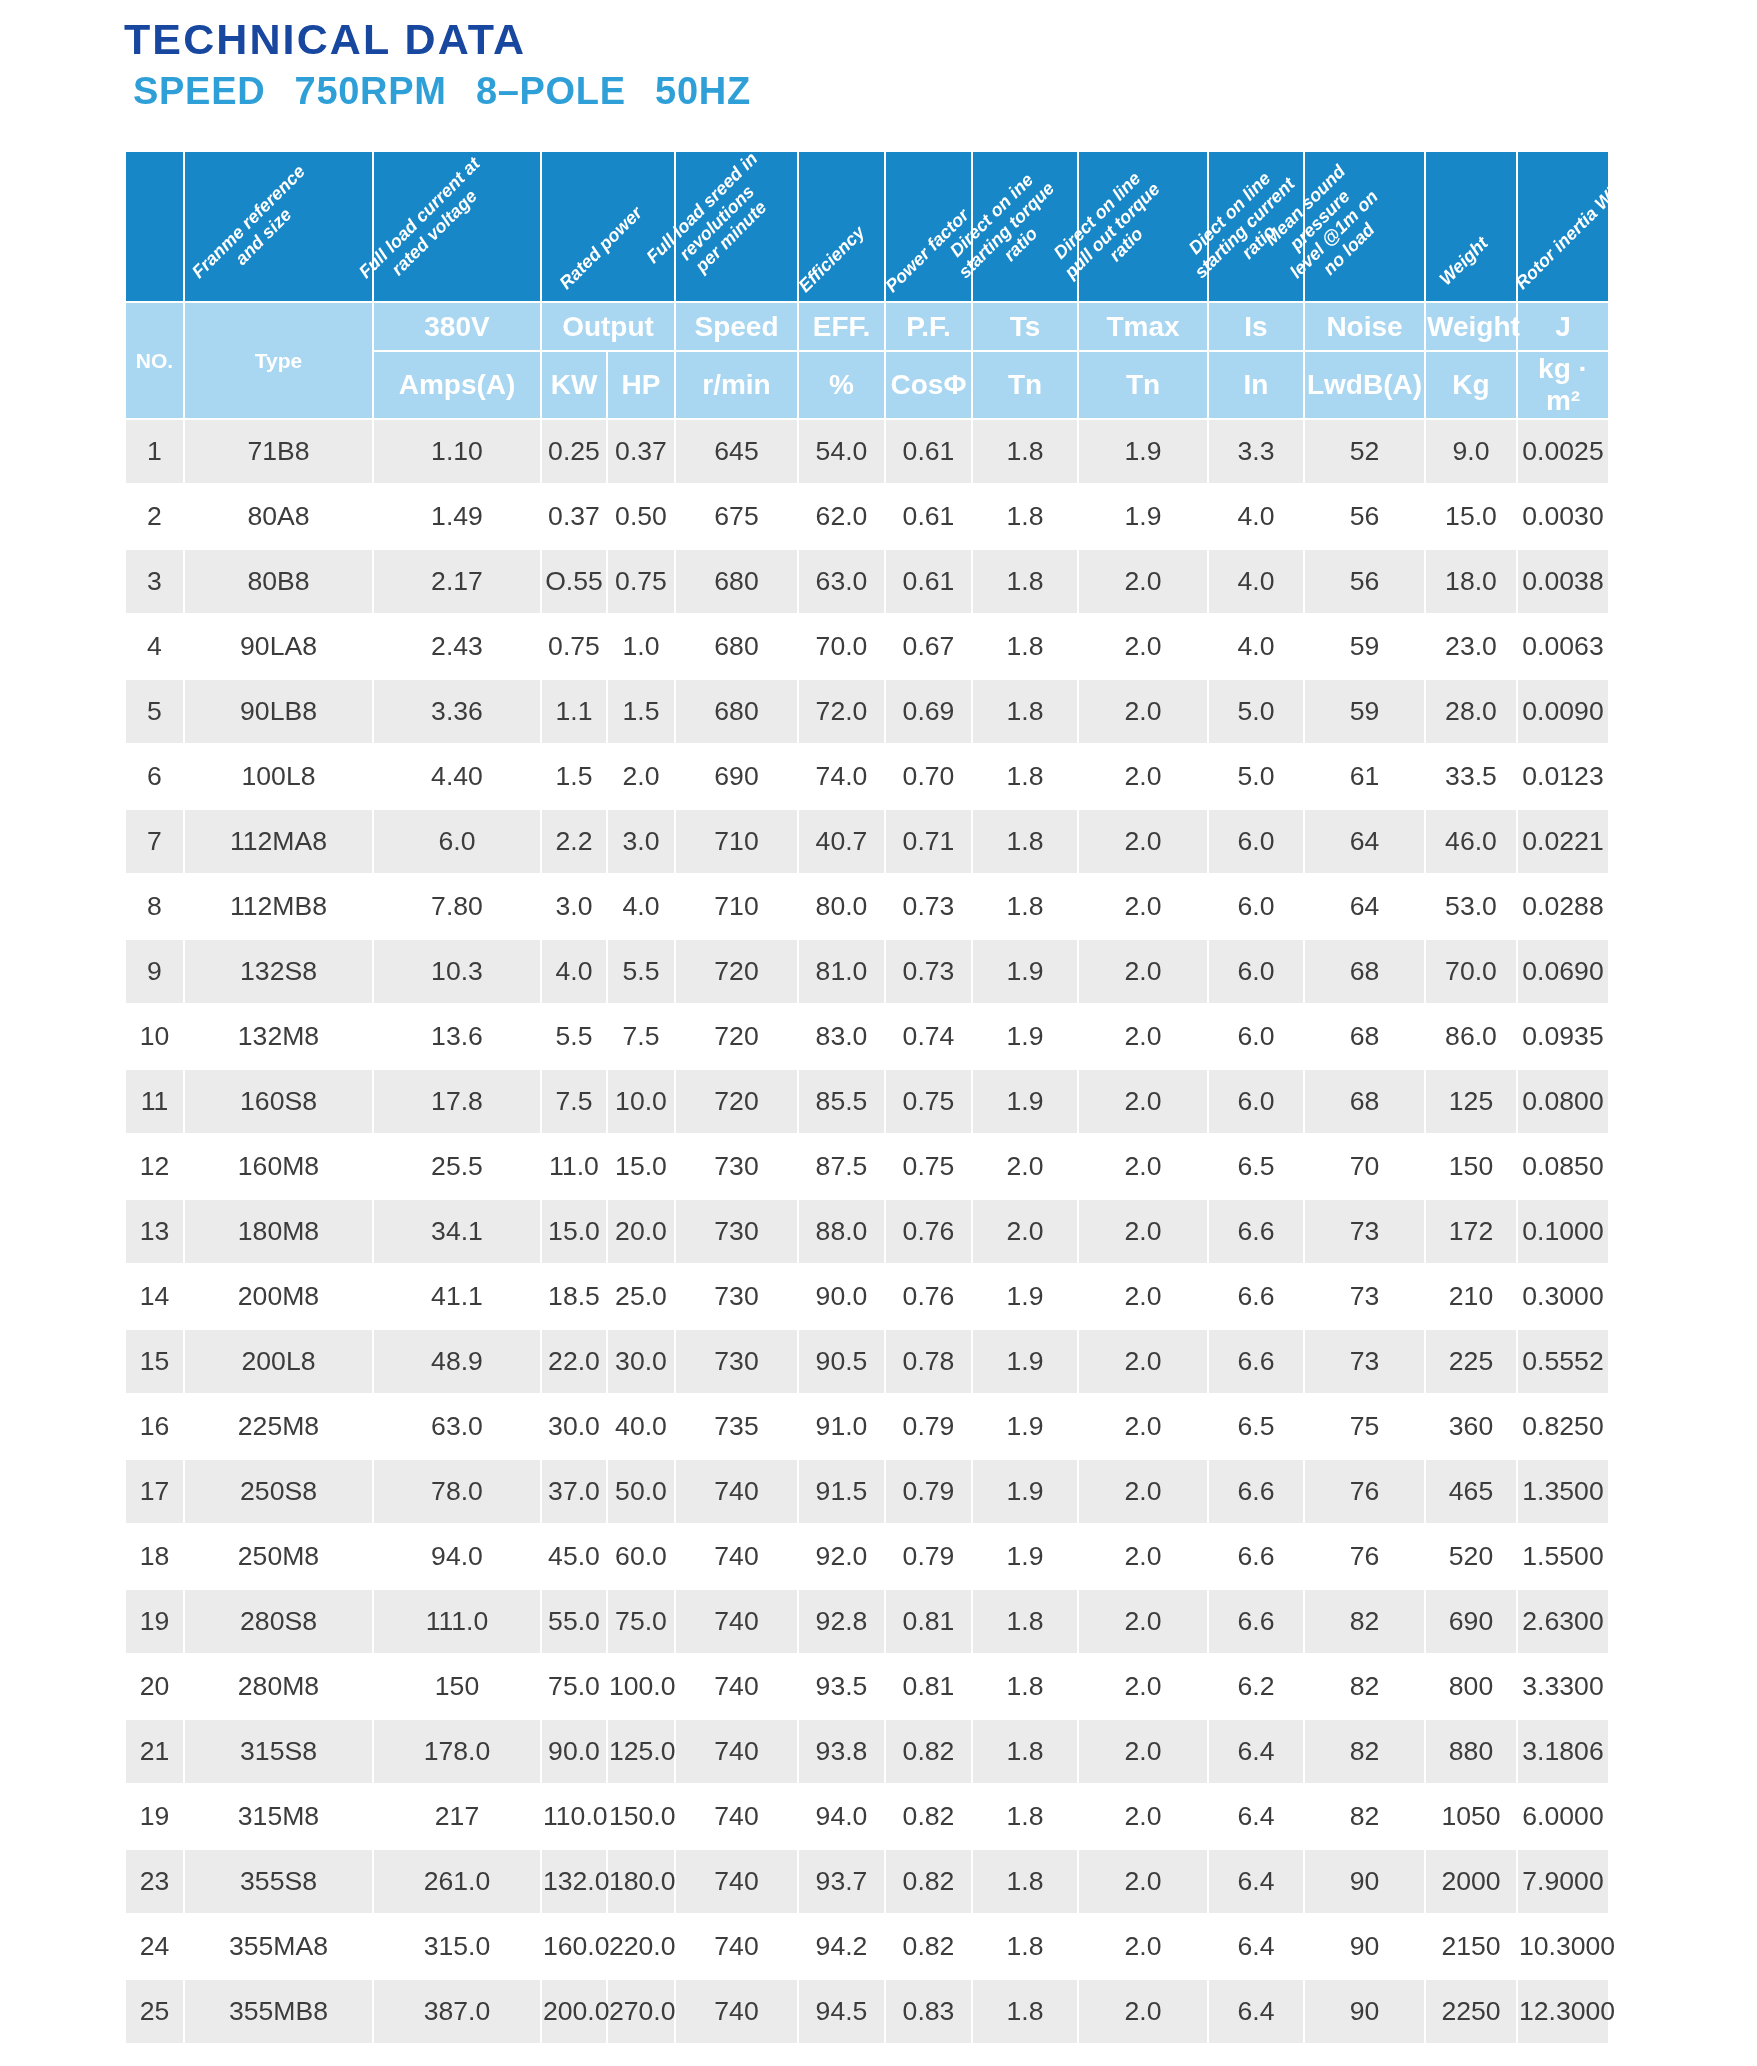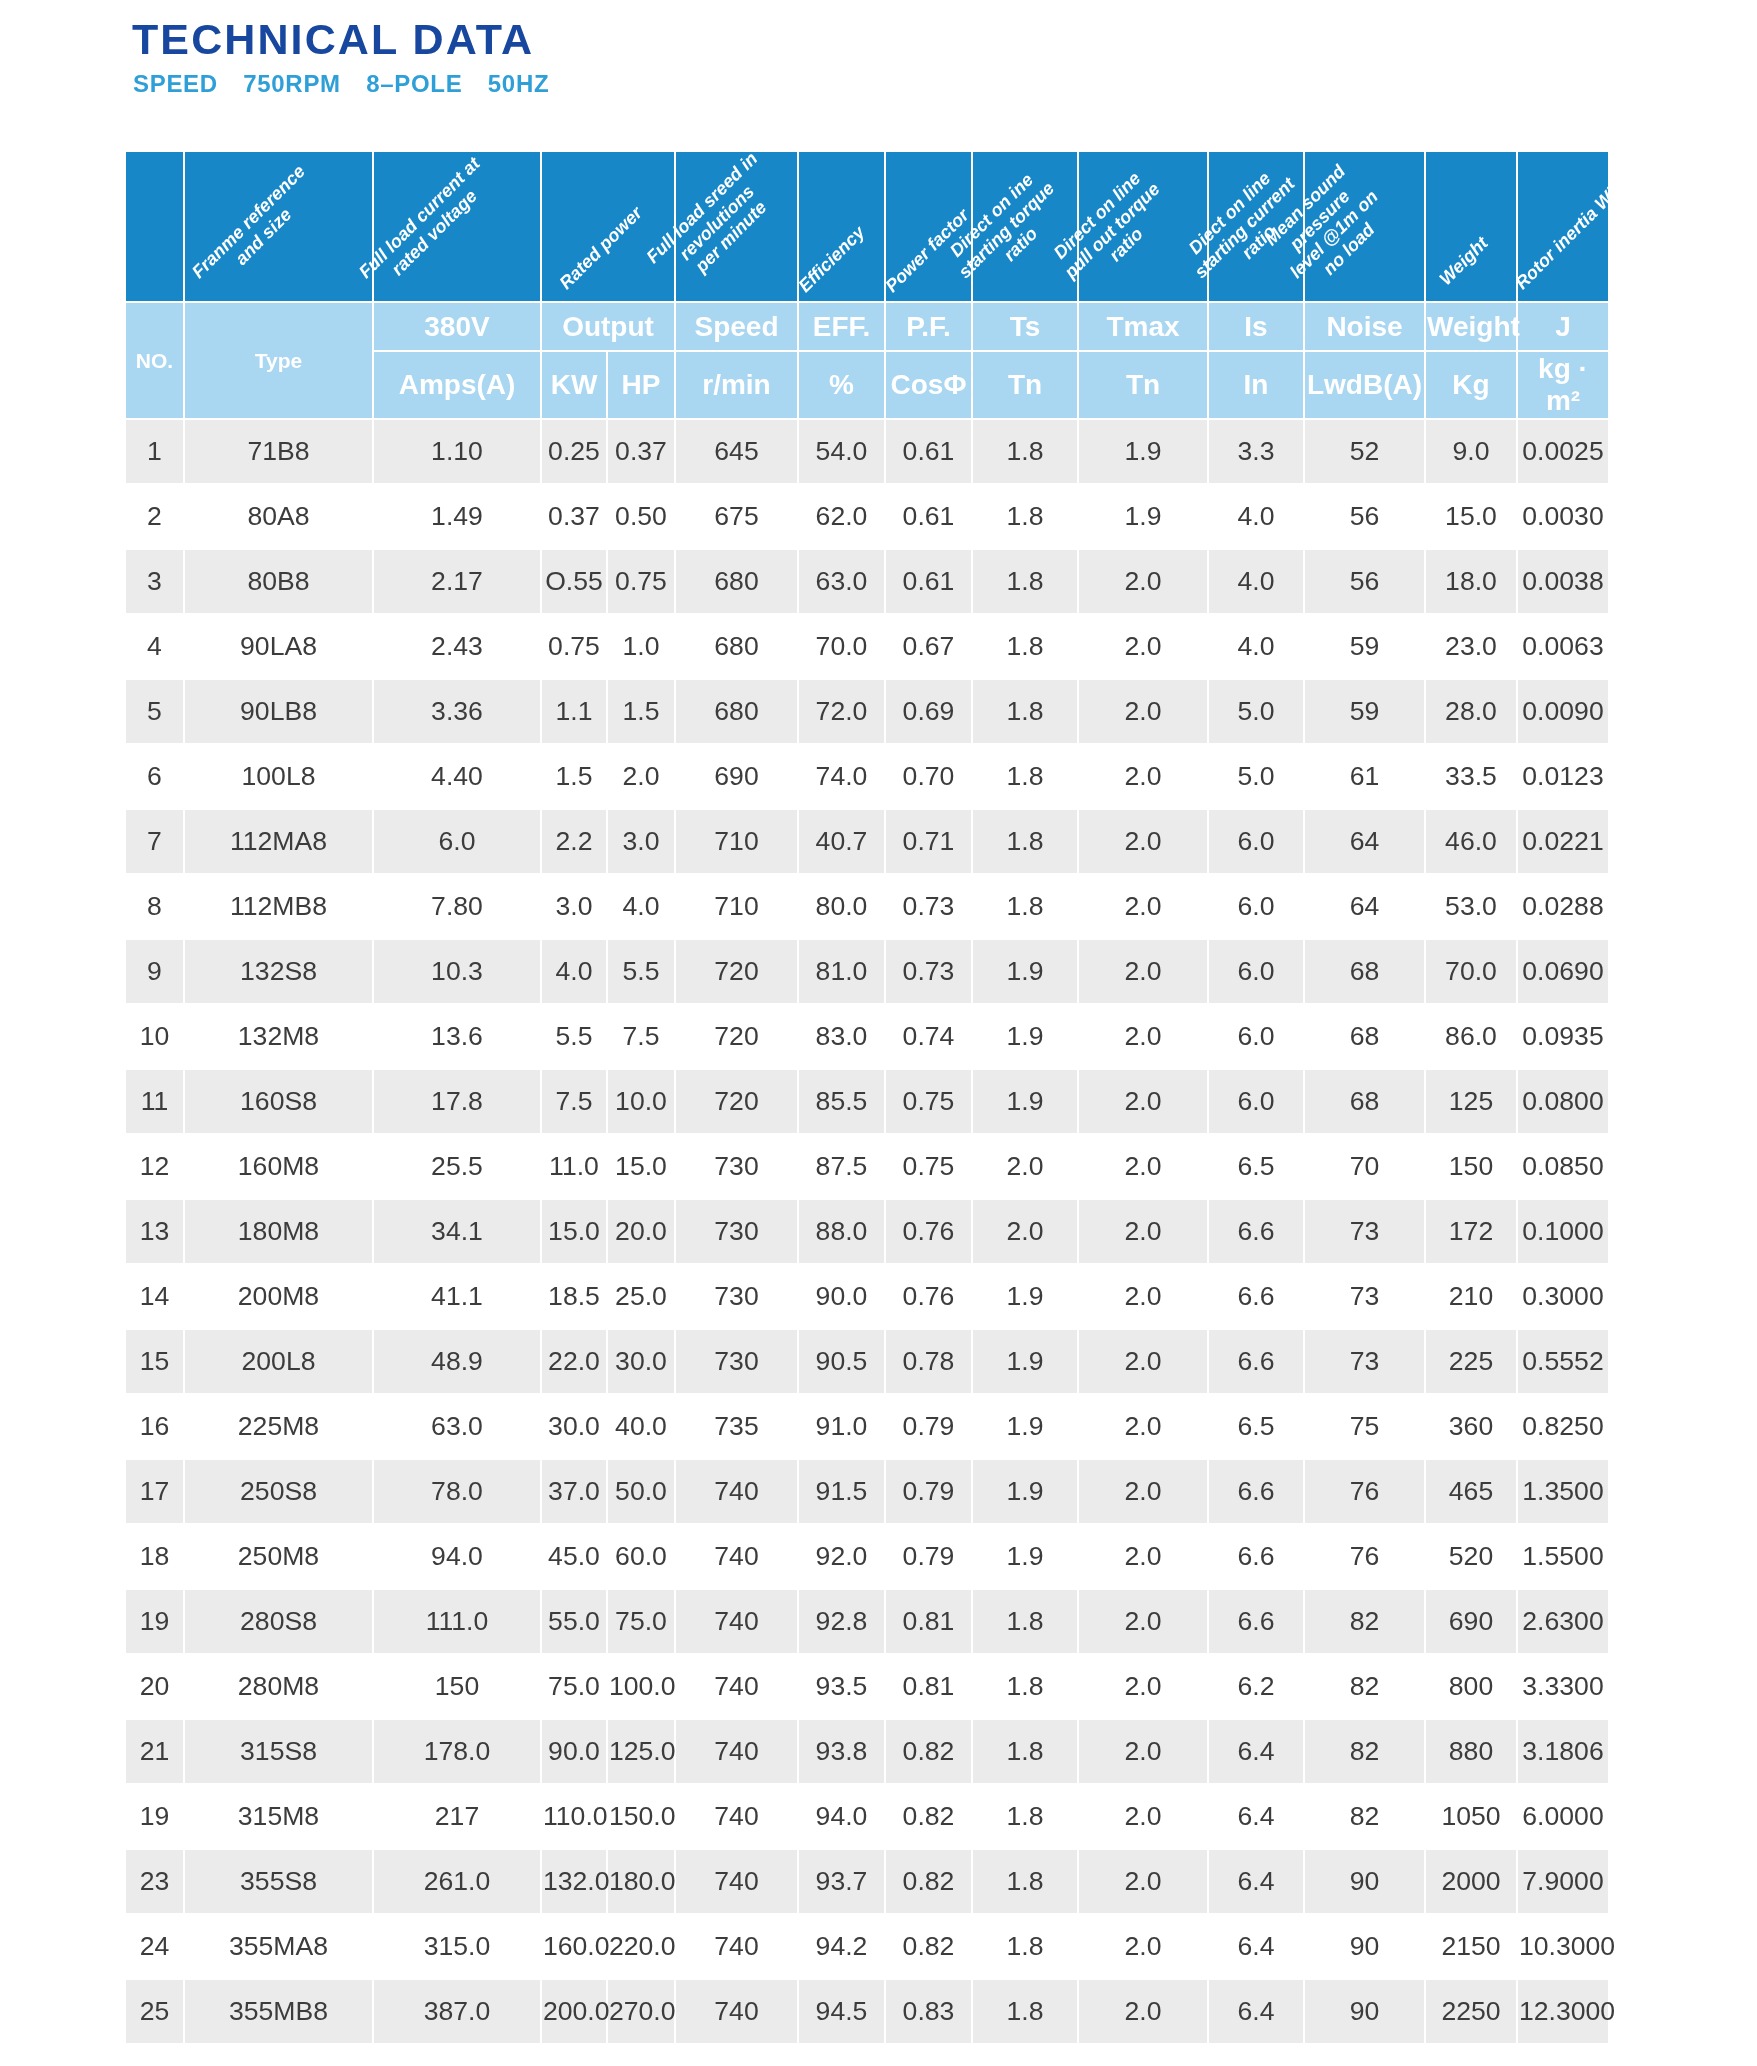--- a/index.html
+++ b/index.html
@@ -2,27 +2,27 @@
 <html style="--title-blue: #17479e; --subtitle-blue: #2f9fd8; --header-blue: #1787c8; --subheader-blue: #a9d6f1; --row-gray: #ebebeb; --cell-text: #3c3c3c;font-size:11.2px"><head>
 <meta charset="utf-8">
 <style>
   html,body { margin:0; padding:0; }
   body {
     width:1757px; height:2066px; position:relative;
     background:#ffffff;
     font-family:"Liberation Sans", sans-serif;
   }
   .page-title {
-    position:absolute; left:132px; top:15.4px;
+    position:absolute; left:124px; top:15.4px;
     font-size:43px; font-weight:bold; letter-spacing:2.1px;
     color:var(--title-blue);
   }
   .page-subtitle {
     position:absolute; left:133px; top:70px;
-    font-size:24px; font-weight:bold; letter-spacing:0.7px; word-spacing:18px;
+    font-size:38px; font-weight:bold; letter-spacing:0.7px; word-spacing:18px;
     color:var(--subtitle-blue);
   }
   table.tech {
     position:absolute; left:124px; top:150px;
     width:1484px; table-layout:fixed;
     border-collapse:collapse;
   }
   table.tech th, table.tech td {
     border:2.8px solid #ffffff;
     text-align:center; vertical-align:middle;

